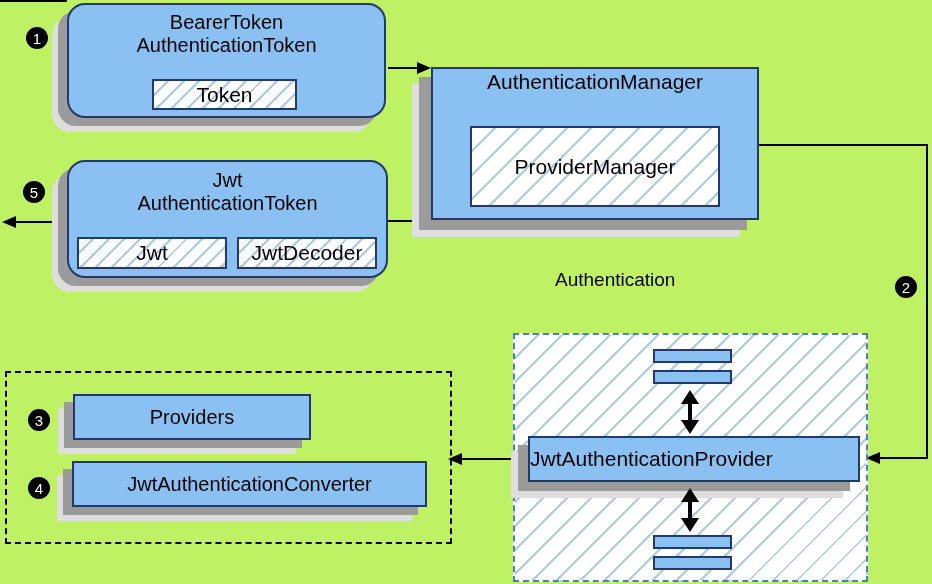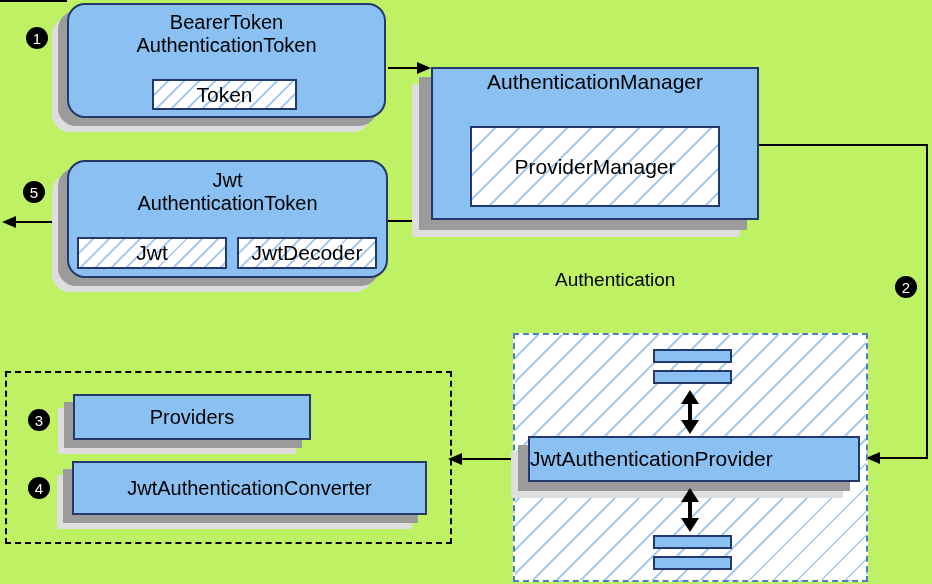--- a/index.html
+++ b/index.html
@@ -135,21 +135,21 @@
     </div>
 
     <div class="bar" style="left:138px;top:200px;"></div>
     <div class="bar" style="left:138px;top:221px;"></div>
   </div>
 
   <div class="dashed-black" style="left:5px;top:371px;width:447px;height:173px;">
     <div class="box" style="left:66px;top:21px;width:238px;height:46px;display:flex;align-items:center;justify-content:center;font-size:20px;">
       <span>Providers</span>
     </div>
-    <div class="box" style="left:65px;top:88px;width:355px;height:54px;display:flex;align-items:center;justify-content:center;font-size:20px;">
+    <div class="box" style="left:65px;top:88px;width:355px;height:46px;display:flex;align-items:center;justify-content:center;font-size:20px;">
       <span>JwtAuthenticationConverter</span>
     </div>
   </div>
 
   <div class="badge" style="left:26px;top:27px;">1</div>
   <div class="badge" style="left:895px;top:276px;">2</div>
   <div class="badge" style="left:28px;top:409px;">3</div>
   <div class="badge" style="left:28px;top:477px;">4</div>
   <div class="badge" style="left:23px;top:181px;">5</div>
 

